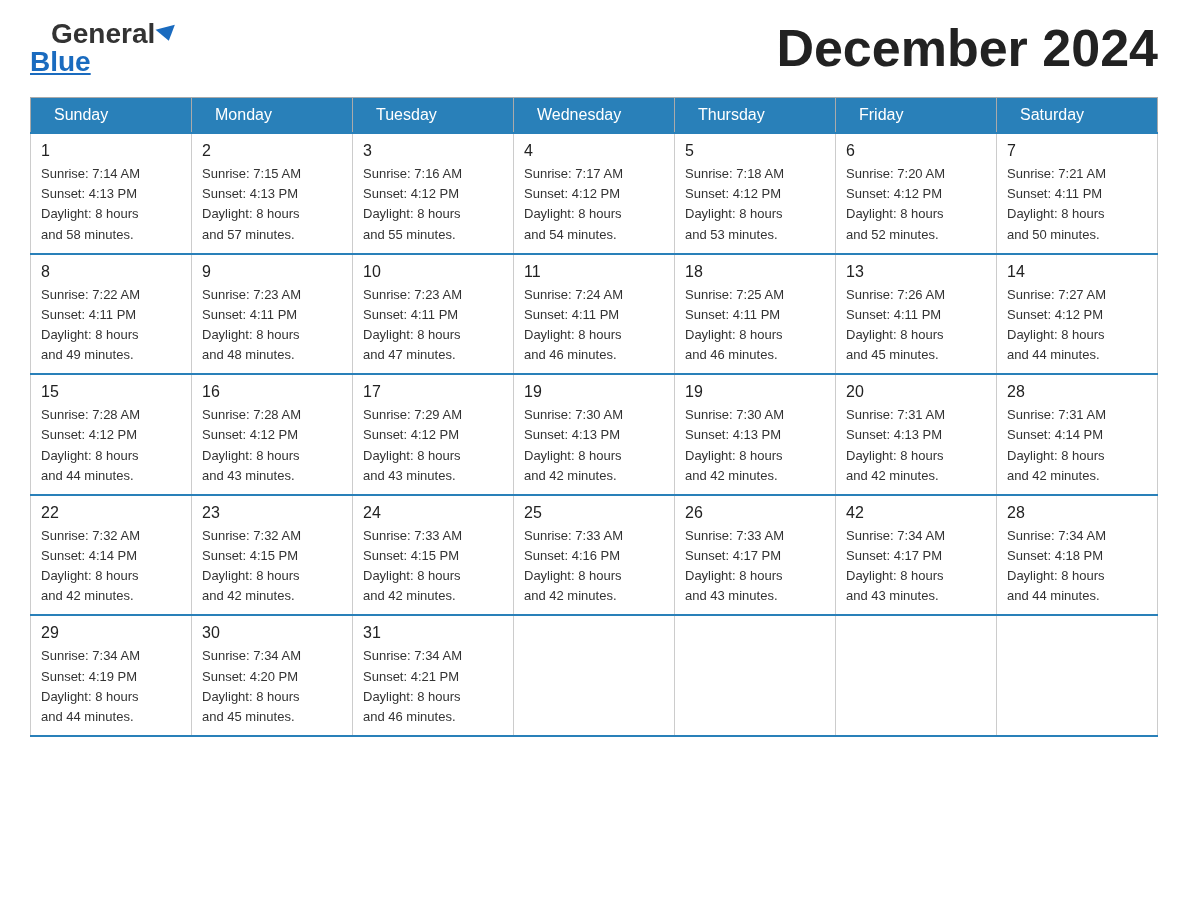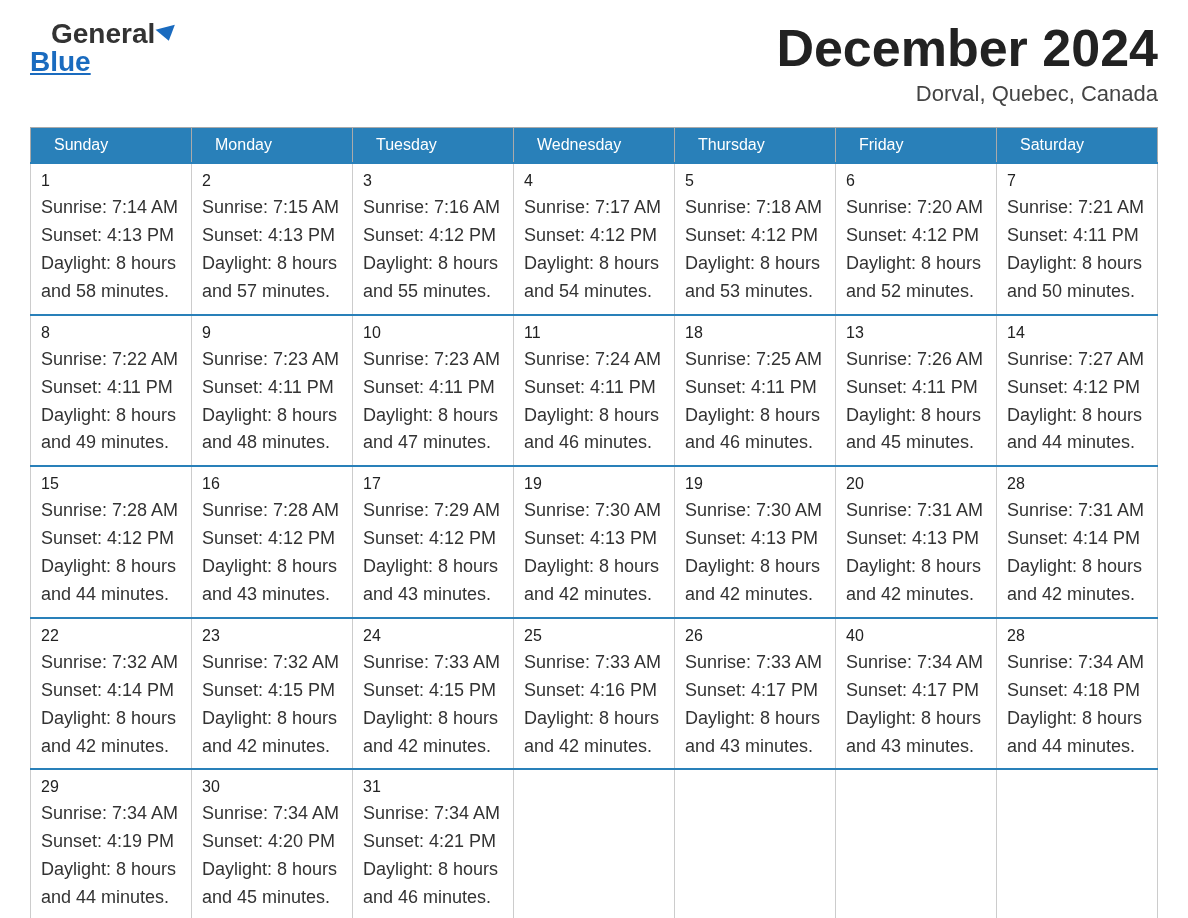--- a/index.html
+++ b/index.html
@@ -88,21 +88,21 @@
       min-height: 100px;
     }
     .day-number {
       font-size: 16px;
       font-weight: normal;
       color: #222;
       display: block;
       margin-bottom: 4px;
     }
     .day-info {
-      font-size: 18px;
+      font-size: 13px;
       color: #333;
       line-height: 1.55;
     }
     .empty-cell {
       background: #fff;
     }
     tr {
       border-bottom: 2px solid #2980b9;
     }
   </style>
@@ -112,21 +112,20 @@
 <div class="header">
   <div class="logo">
     <div class="logo-row">
       <span class="logo-general">General</span>
       <span class="logo-arrow"></span>
     </div>
     <span class="logo-blue">Blue</span>
   </div>
   <div class="title-section">
     <div class="month-title">December 2024</div>
-    <div class="location">Dorval, Quebec, Canada</div>
   </div>
 </div>
 
 <table class="calendar-table">
   <thead>
     <tr>
     <th>Sunday</th>
         <th>Monday</th>
         <th>Tuesday</th>
         <th>Wednesday</th>
@@ -241,21 +240,21 @@
         </td>
         <td>
           <span class="day-number">25</span>
           <span class="day-info">Sunrise: 7:33 AM<br>Sunset: 4:16 PM<br>Daylight: 8 hours<br>and 42 minutes.</span>
         </td>
         <td>
           <span class="day-number">26</span>
           <span class="day-info">Sunrise: 7:33 AM<br>Sunset: 4:17 PM<br>Daylight: 8 hours<br>and 43 minutes.</span>
         </td>
         <td>
-          <span class="day-number">40</span>
+          <span class="day-number">42</span>
           <span class="day-info">Sunrise: 7:34 AM<br>Sunset: 4:17 PM<br>Daylight: 8 hours<br>and 43 minutes.</span>
         </td>
         <td>
           <span class="day-number">28</span>
           <span class="day-info">Sunrise: 7:34 AM<br>Sunset: 4:18 PM<br>Daylight: 8 hours<br>and 44 minutes.</span>
         </td>
       </tr>
       <tr>
         <td>
           <span class="day-number">29</span>

